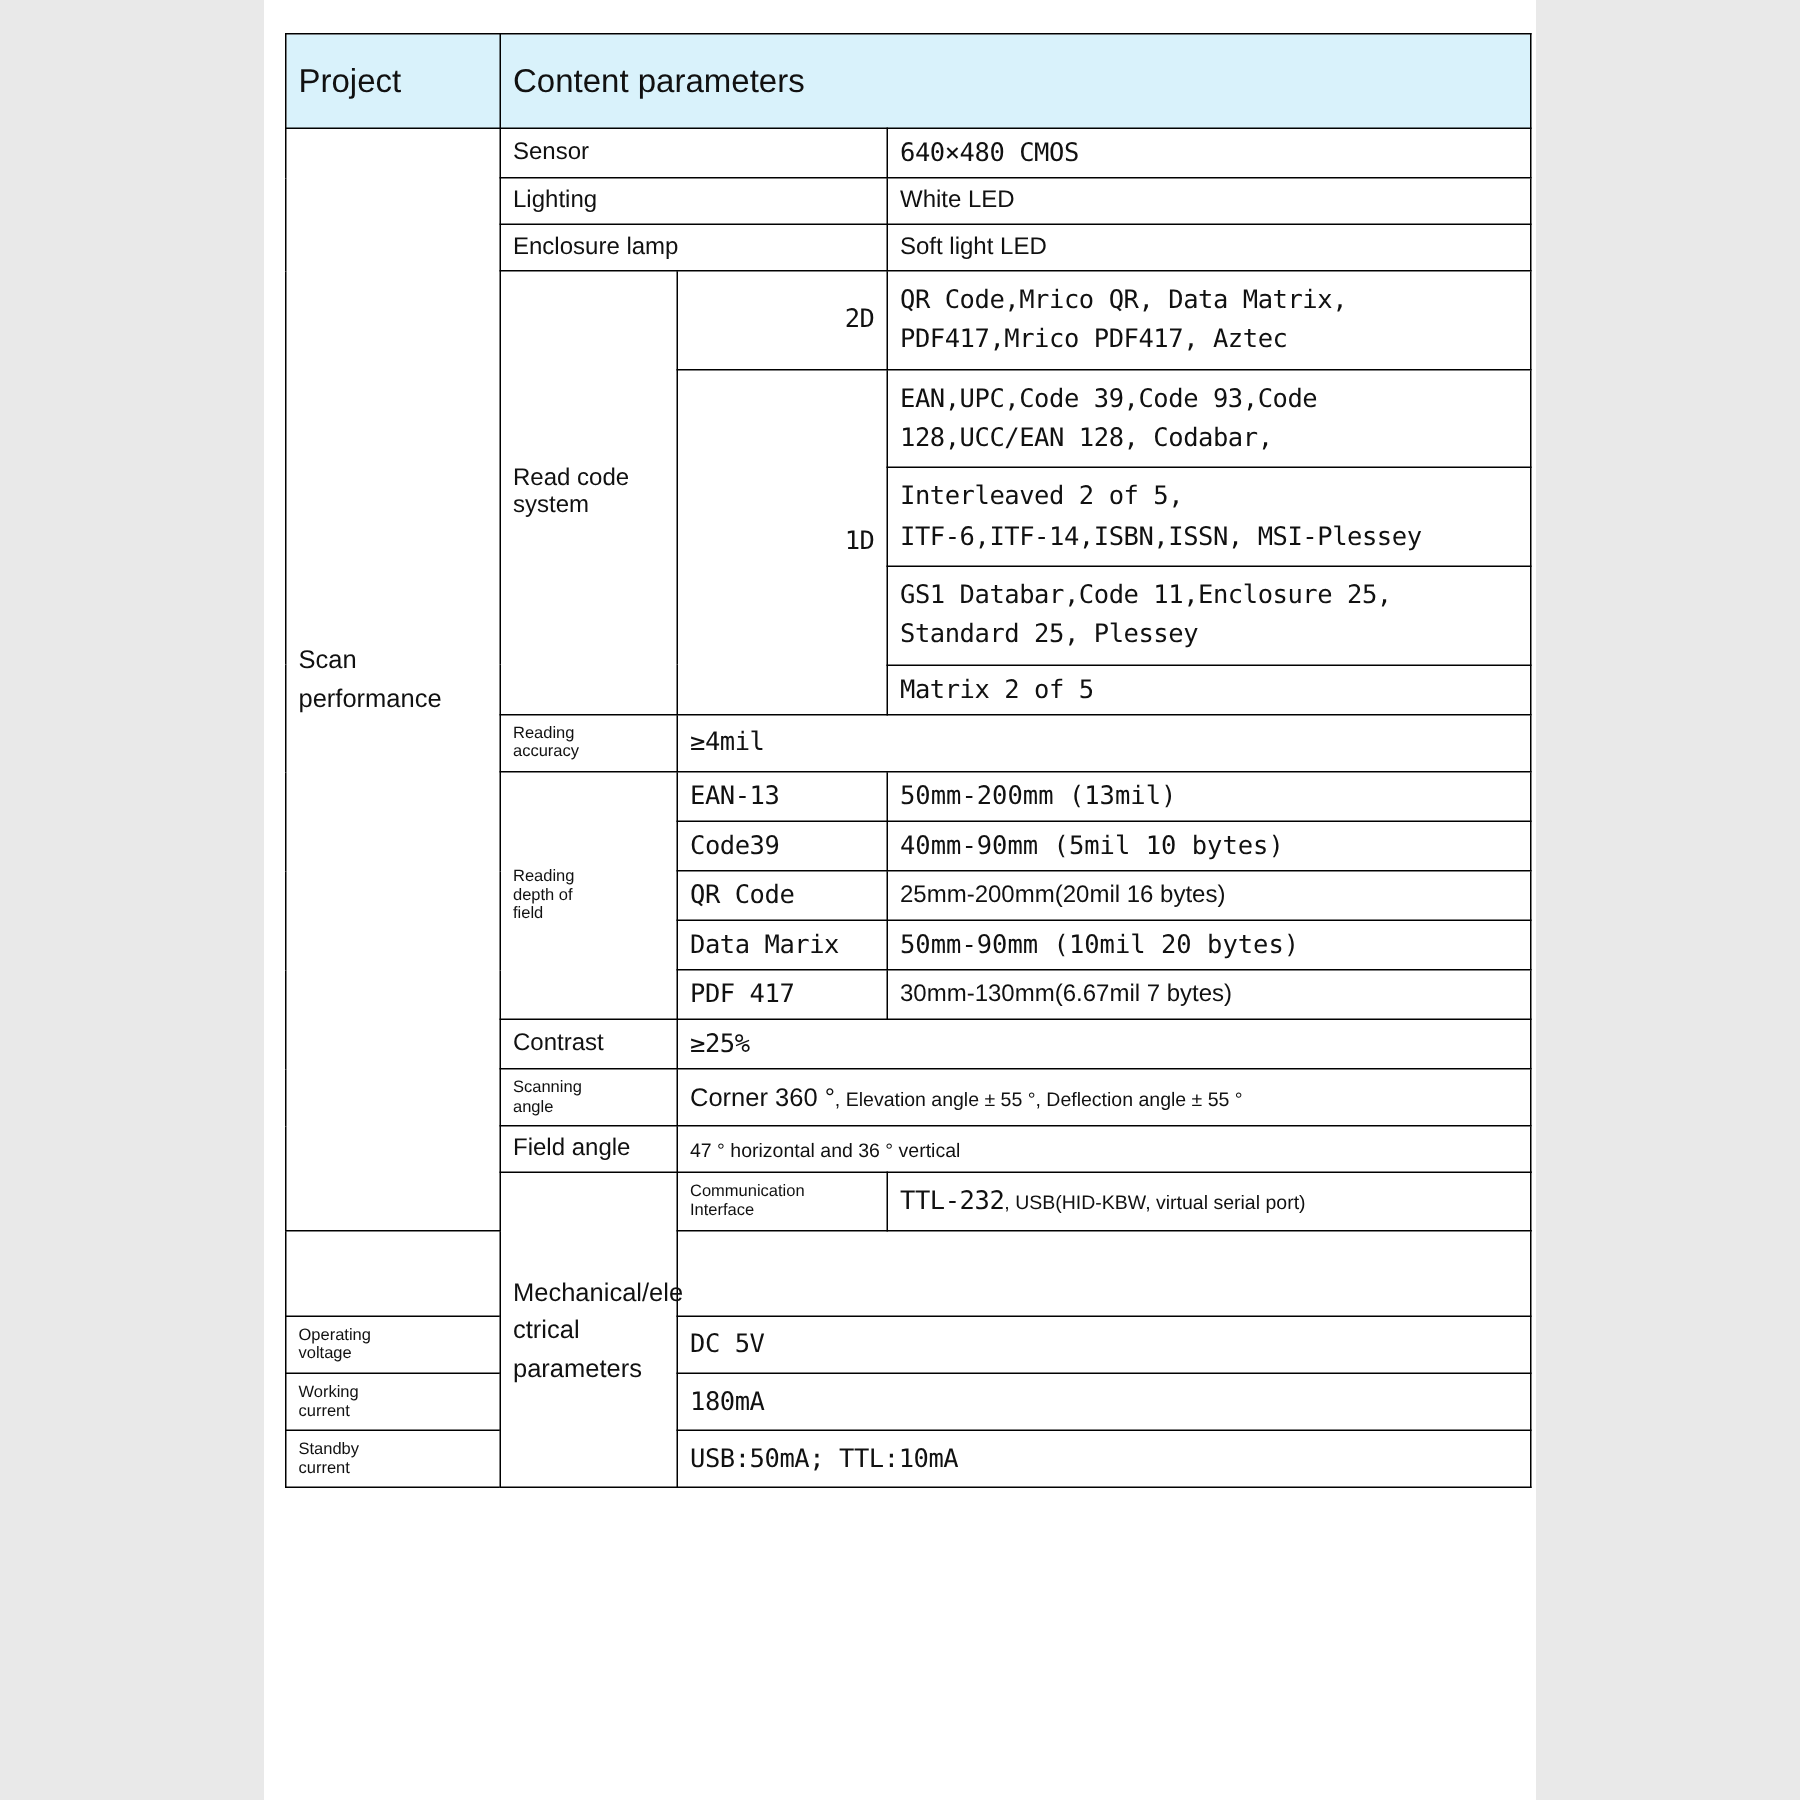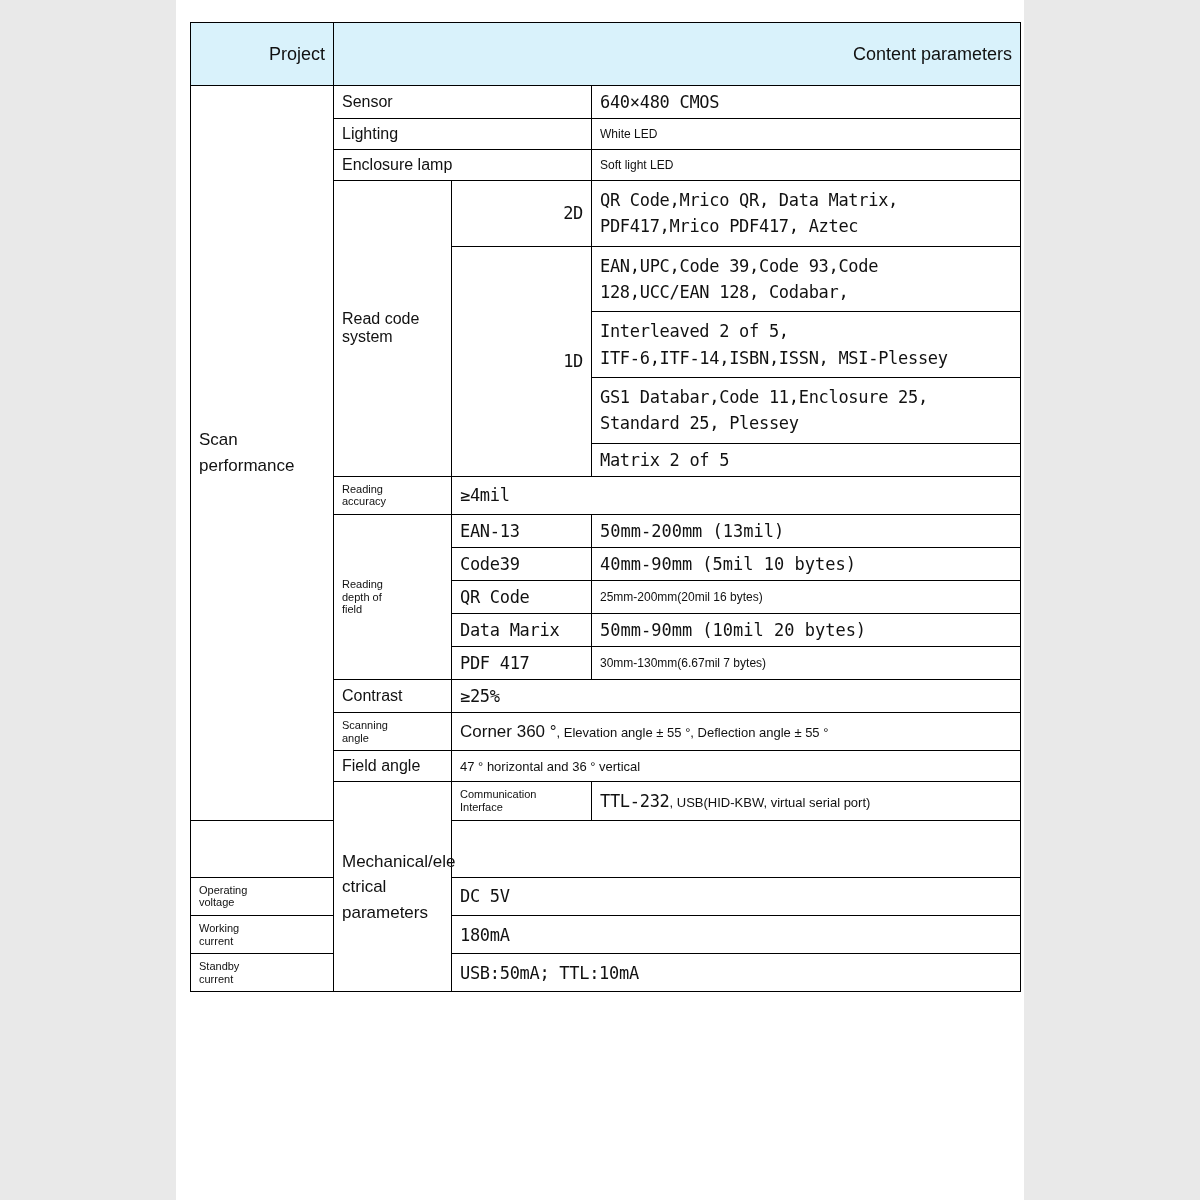--- a/index.html
+++ b/index.html
@@ -38,32 +38,32 @@
   }
   table.spec td {
     border: 1px solid #000;
     vertical-align: middle;
     padding: 6px 8px;
     color: #111;
     background: #fff;
   }
   .hdr td {
     background: #d9f2fb !important;
-    text-align: right;
-    font-size: 18px;
+    text-align: left;
+    font-size: 22px;
     height: 50px;
   }
   .mono {
     font-family: "DejaVu Sans Mono", monospace;
     font-size: 17px;
     letter-spacing: -0.3px;
   }
   .sans {
     font-family: "Liberation Sans", sans-serif;
-    font-size: 12px;
+    font-size: 16px;
   }
   .sans-s {
     font-family: "Liberation Sans", sans-serif;
     font-size: 13px;
   }
   .rowlabel {
     font-family: "Liberation Sans", sans-serif;
     font-size: 16px;
     margin-top: 44px;
   }

